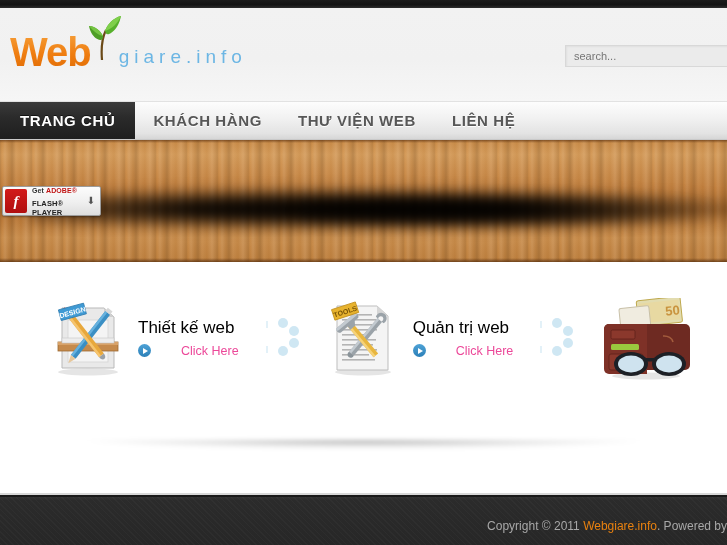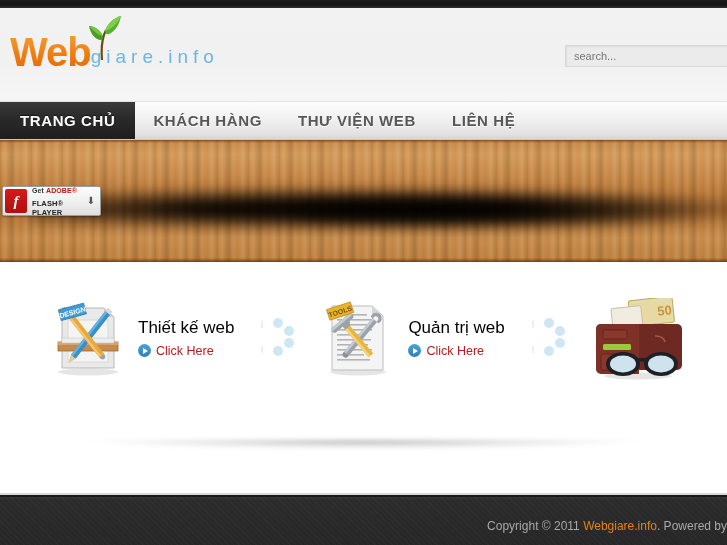--- a/index.html
+++ b/index.html
@@ -33,21 +33,21 @@
     background: linear-gradient(180deg,#f6a03a 0%, #ef7d10 55%, #e06c05 100%);
     -webkit-background-clip: text; background-clip: text;
     -webkit-text-fill-color: transparent;
     line-height: 40px;
   }
   .leaf-wrap {
     position: absolute; left: 78px; top: -18px; width: 34px; height: 46px;
   }
   .logo-domain {
     font-size: 19px; color: #6cb6e4; letter-spacing: 5px;
-    line-height: 26px; margin-left: 0; margin-bottom: 2px;
+    line-height: 26px; margin-left: 28px; margin-bottom: 2px;
     font-weight: normal;
   }
   .search-box {
     position: absolute; left: 565px; top: 37px;
     width: 200px; height: 22px;
     background: #ebebeb;
     border: 1px solid #d8d8d8;
     border-right: none;
     font-size: 11px; color: #8d8d8d;
     padding: 0 8px;
@@ -158,21 +158,21 @@
     display: flex; align-items: center;
     flex: 0 0 auto;
   }
   .svc-icon { width: 72px; height: 78px; position: relative; flex: 0 0 auto; }
   .svc-text { margin-left: 14px; }
   .svc-title {
     font-size: 17px; color: #000000; line-height: 22px; white-space: nowrap;
   }
   .svc-link {
     display: flex; align-items: center; margin-top: 5px;
-    color: #b91c1c; font-size: 12.5px; cursor: pointer;
+    color: #ec4899; font-size: 12.5px; cursor: pointer; gap: 25px;
   }
   .play-ico {
     width: 13px; height: 13px; border-radius: 50%;
     background: linear-gradient(180deg,#4ea2d6,#2c80b8);
     margin-right: 5px; position: relative; flex: 0 0 auto;
   }
   .play-ico::after {
     content: ""; position: absolute; left: 5px; top: 3.5px;
     border-left: 5px solid #fff;
     border-top: 3px solid transparent;

